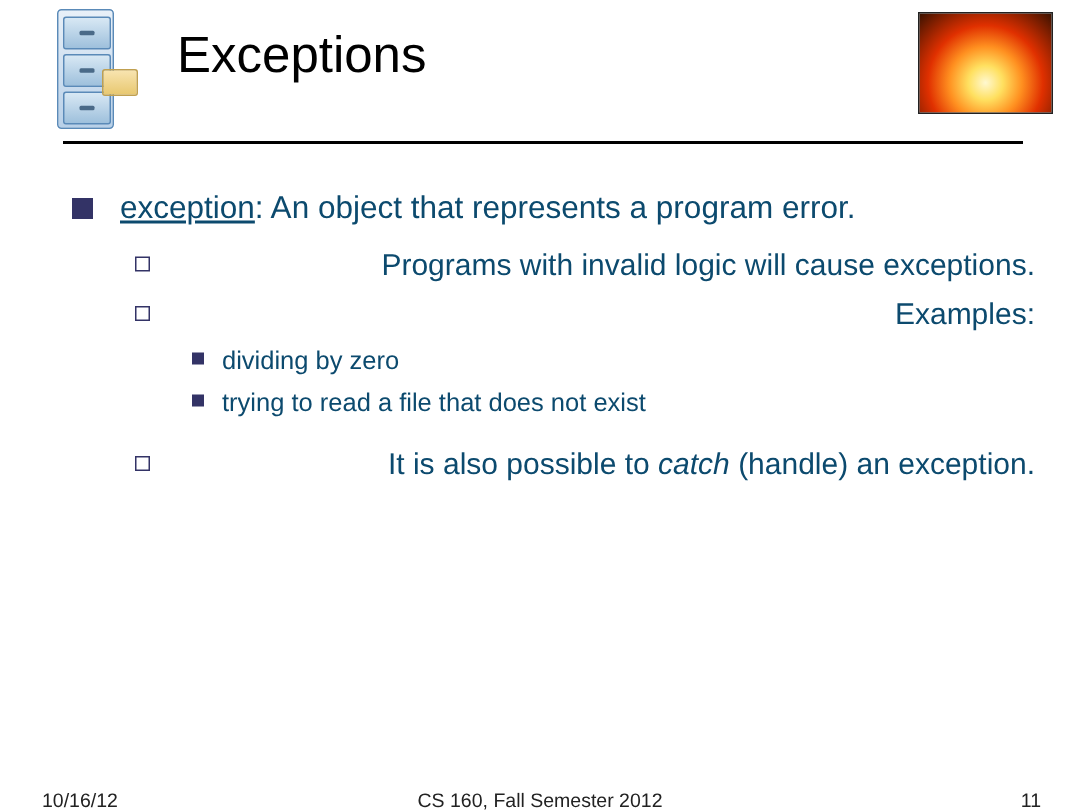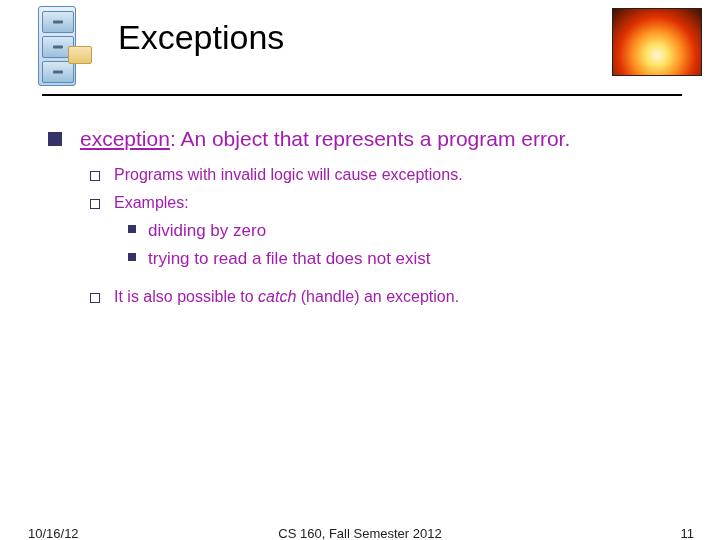--- a/index.html
+++ b/index.html
@@ -83,33 +83,33 @@
     left: 42px;
     top: 94px;
     width: 640px;
     height: 2px;
     background: #000;
   }
   .content {
     padding: 18px 30px 0 48px;
     font-size: 21px;
     line-height: 1.28;
-    color: #a21caf;
+    color: #0c4a6e;
   }
   .b1 { display:flex; margin-bottom: 12px; }
   .b1 .bullet-sq {
     flex: 0 0 14px;
     height:14px;
     background:#336;
     margin-top:6px;
     margin-right:18px;
   }
   .b1 .txt { flex:1; }
   .underline { text-decoration: underline; }
-  .b2 { display:flex; margin-left: 42px; margin-top: 8px; font-size: 16px; }
+  .b2 { display:flex; margin-left: 42px; margin-top: 8px; font-size: 20px; justify-content: space-between; }
   .b2 .bullet-outline {
     flex: 0 0 10px;
     height:10px;
     border:1.5px solid #336;
     margin-top:6px;
     margin-right:14px;
   }
   .b3 { display:flex; margin-left: 80px; margin-top: 6px; font-size: 17px; }
   .b3 .bullet-sm {
     flex: 0 0 8px;

